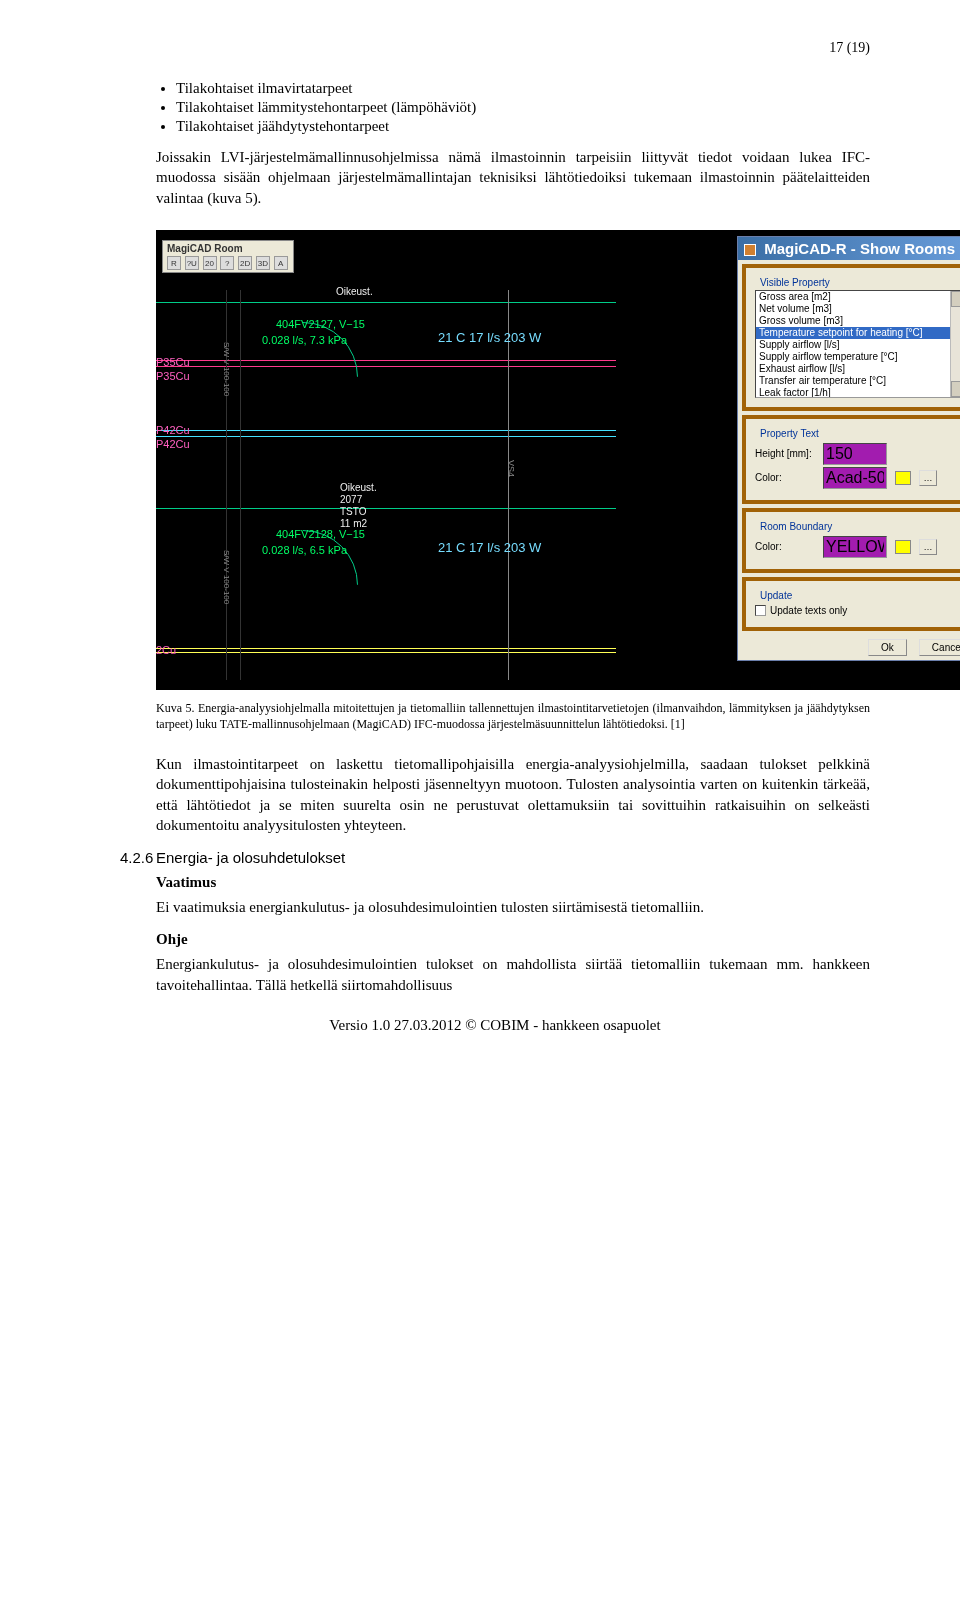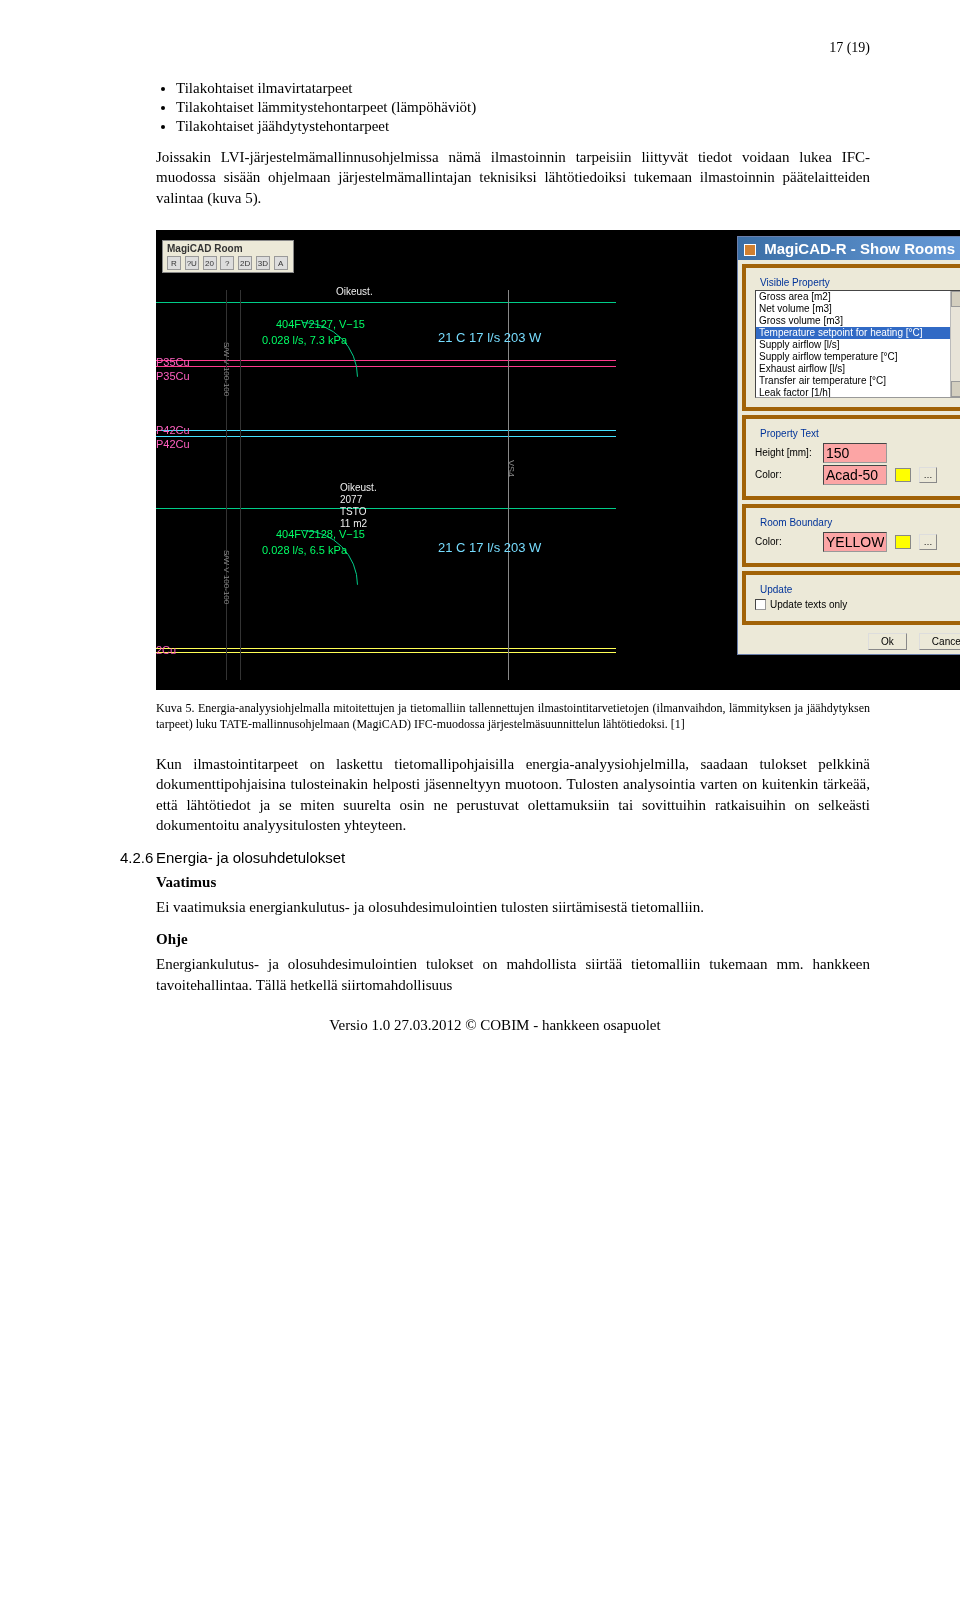--- a/index.html
+++ b/index.html
@@ -159,22 +159,22 @@
   }
   .listbox .scroll::before, .listbox .scroll::after {
     content: ""; position: absolute; left: 0; width: 14px; height: 14px;
     background: #d4cfbf; border: 1px solid #999;
   }
   .listbox .scroll::before { top: 0; }
   .listbox .scroll::after { bottom: 0; }
   .prop-row { display: flex; align-items: center; margin: 2px 0; gap: 8px; }
   .prop-row label { flex: 0 0 60px; font-size: 10px; }
   .prop-row input {
-    font-size: 14px; padding: 1px 2px;
-    border: 1px inset #999; background: #fca5a5;
+    font-size: 16px; padding: 1px 2px;
+    border: 1px inset #999; background: #a21caf;
     width: 64px;
   }
   .swatch {
     width: 16px; height: 14px;
     border: 1px solid #888;
   }
   .dotbtn {
     width: 18px; height: 16px;
     border: 1px outset #ddd;
     background: #ece9d8;

